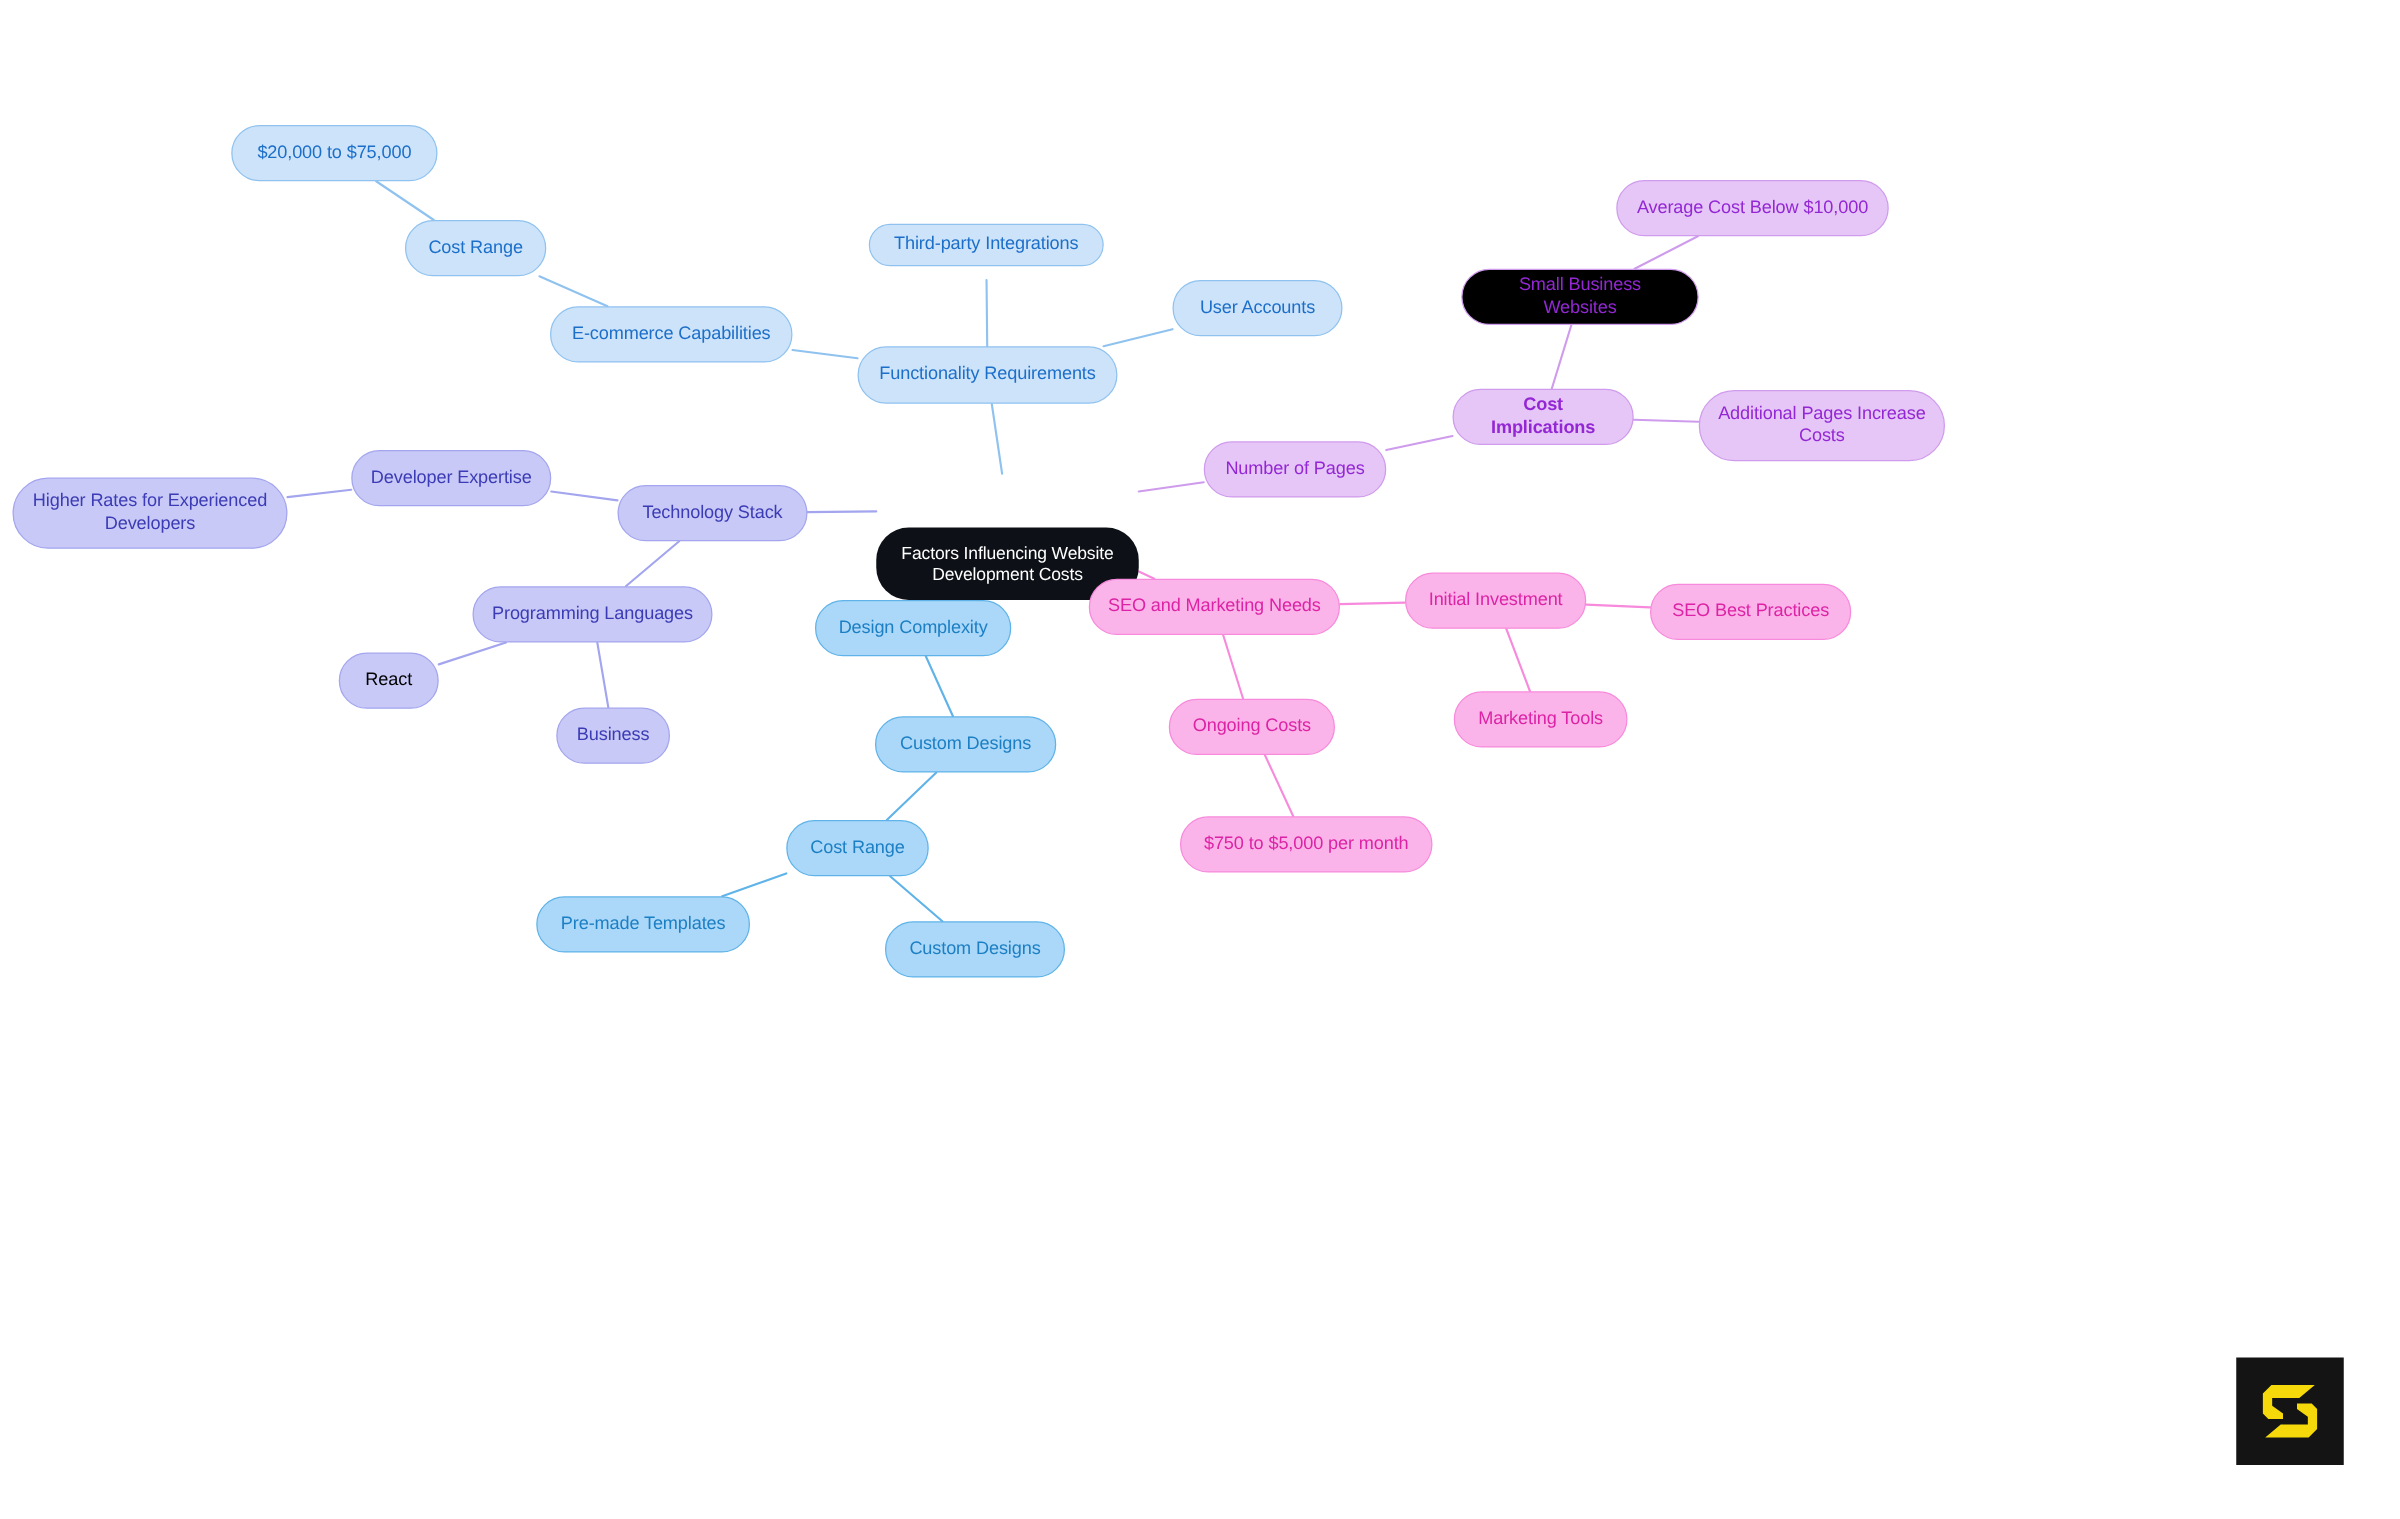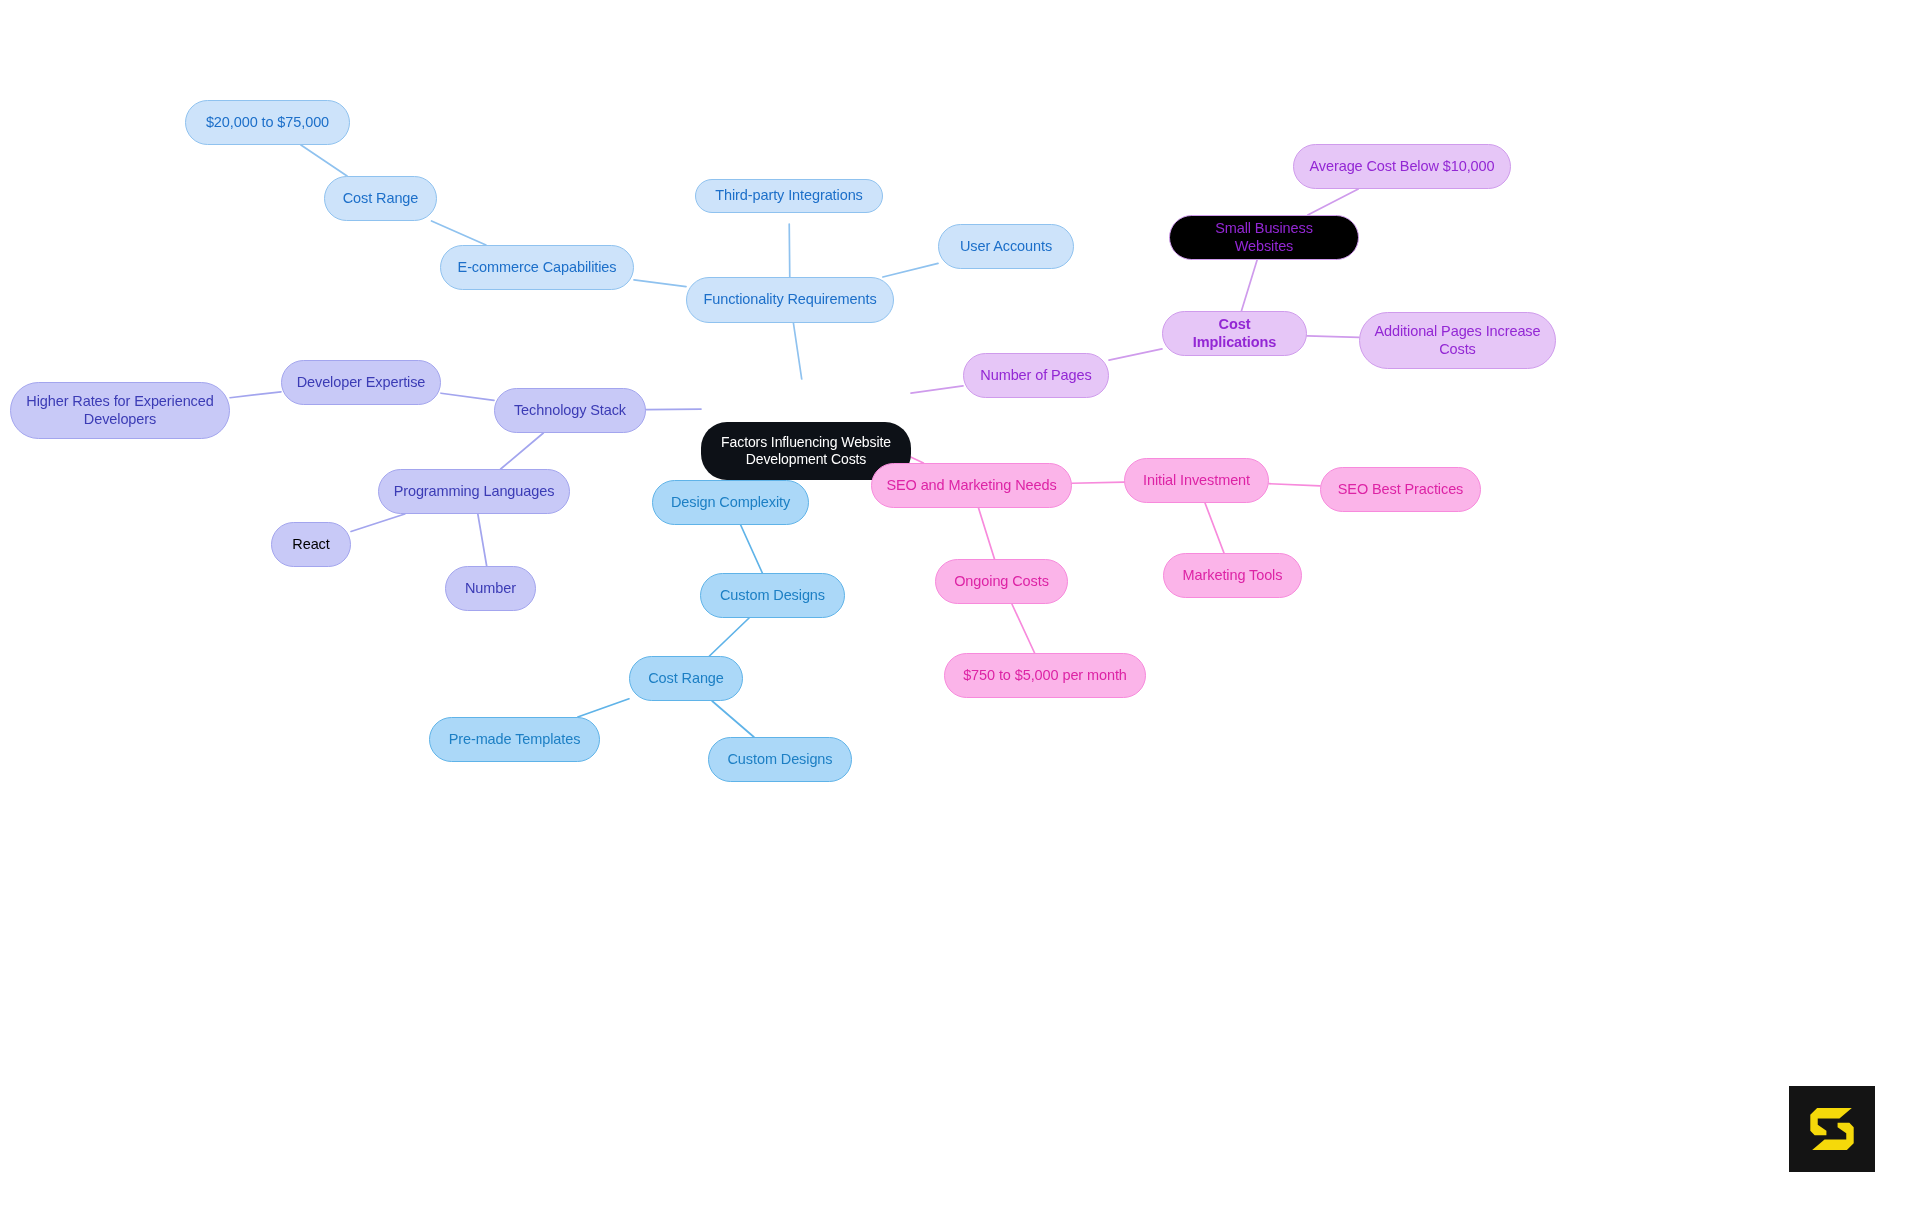--- a/index.html
+++ b/index.html
@@ -96,21 +96,21 @@
     <div class="node" style="left: 938px; top: 224px; width: 136px; height: 45px; background: rgb(205, 227, 250); border-color: rgb(143, 194, 239); color: rgb(28, 111, 201); font-size: 14.5px;"><span>User Accounts</span></div>
     <div class="node" style="left: 440px; top: 245px; width: 194px; height: 45px; background: rgb(205, 227, 250); border-color: rgb(143, 194, 239); color: rgb(28, 111, 201); font-size: 14.5px;"><span>E-commerce Capabilities</span></div>
     <div class="node" style="left: 324px; top: 176px; width: 113px; height: 45px; background: rgb(205, 227, 250); border-color: rgb(143, 194, 239); color: rgb(28, 111, 201); font-size: 14.5px;"><span>Cost Range</span></div>
     <div class="node" style="left: 185px; top: 100px; width: 165px; height: 45px; background: rgb(205, 227, 250); border-color: rgb(143, 194, 239); color: rgb(28, 111, 201); font-size: 14.5px;"><span>$20,000 to $75,000</span></div>
     <div class="node" style="left: 494px; top: 388px; width: 152px; height: 45px; background: rgb(200, 201, 247); border-color: rgb(163, 165, 238); color: rgb(59, 59, 181); font-size: 14.5px;"><span>Technology Stack</span></div>
     <div class="node" style="left: 281px; top: 360px; width: 160px; height: 45px; background: rgb(200, 201, 247); border-color: rgb(163, 165, 238); color: rgb(59, 59, 181); font-size: 14.5px;"><span>Developer Expertise</span></div>
     <div class="node" style="left: 10px; top: 382px; width: 220px; height: 57px; background: rgb(200, 201, 247); border-color: rgb(163, 165, 238); color: rgb(59, 59, 181); font-size: 14.5px;"><span>Higher Rates for Experienced
 Developers</span></div>
     <div class="node" style="left: 378px; top: 469px; width: 192px; height: 45px; background: rgb(200, 201, 247); border-color: rgb(163, 165, 238); color: rgb(59, 59, 181); font-size: 14.5px;"><span>Programming Languages</span></div>
     <div class="node" style="left: 271px; top: 522px; width: 80px; height: 45px; background: rgb(200, 201, 247); border-color: rgb(163, 165, 238); color: #000000; font-size: 14.5px;"><span>React</span></div>
-    <div class="node" style="left: 445px; top: 566px; width: 91px; height: 45px; background: rgb(200, 201, 247); border-color: rgb(163, 165, 238); color: rgb(59, 59, 181); font-size: 14.5px;"><span>Number</span></div>
+    <div class="node" style="left: 445px; top: 566px; width: 91px; height: 45px; background: rgb(200, 201, 247); border-color: rgb(163, 165, 238); color: rgb(59, 59, 181); font-size: 14.5px;"><span>Business</span></div>
     <div class="node" style="left: 652px; top: 480px; width: 157px; height: 45px; background: rgb(171, 216, 248); border-color: rgb(95, 179, 232); color: rgb(28, 127, 196); font-size: 14.5px;"><span>Design Complexity</span></div>
     <div class="node" style="left: 700px; top: 573px; width: 145px; height: 45px; background: rgb(171, 216, 248); border-color: rgb(95, 179, 232); color: rgb(28, 127, 196); font-size: 14.5px;"><span>Custom Designs</span></div>
     <div class="node" style="left: 629px; top: 656px; width: 114px; height: 45px; background: rgb(171, 216, 248); border-color: rgb(95, 179, 232); color: rgb(28, 127, 196); font-size: 14.5px;"><span>Cost Range</span></div>
     <div class="node" style="left: 429px; top: 717px; width: 171px; height: 45px; background: rgb(171, 216, 248); border-color: rgb(95, 179, 232); color: rgb(28, 127, 196); font-size: 14.5px;"><span>Pre-made Templates</span></div>
     <div class="node" style="left: 708px; top: 737px; width: 144px; height: 45px; background: rgb(171, 216, 248); border-color: rgb(95, 179, 232); color: rgb(28, 127, 196); font-size: 14.5px;"><span>Custom Designs</span></div>
     <div class="node" style="left: 963px; top: 353px; width: 146px; height: 45px; background: rgb(230, 198, 247); border-color: rgb(207, 155, 236); color: rgb(147, 39, 212); font-size: 14.5px;"><span>Number of Pages</span></div>
     <div class="node" style="left: 1162px; top: 311px; width: 145px; height: 45px; background: rgb(230, 198, 247); border-color: rgb(207, 155, 236); color: rgb(147, 39, 212); font-size: 14.5px; font-weight: bold;"><span>Cost Implications</span></div>
     <div class="node" style="left: 1169px; top: 215px; width: 190px; height: 45px; background: #000000; border-color: rgb(207, 155, 236); color: rgb(147, 39, 212); font-size: 14.5px;"><span>Small Business Websites</span></div>
     <div class="node" style="left: 1293px; top: 144px; width: 218px; height: 45px; background: rgb(230, 198, 247); border-color: rgb(207, 155, 236); color: rgb(147, 39, 212); font-size: 14.5px;"><span>Average Cost Below $10,000</span></div>
     <div class="node" style="left: 1359px; top: 312px; width: 197px; height: 57px; background: rgb(230, 198, 247); border-color: rgb(207, 155, 236); color: rgb(147, 39, 212); font-size: 14.5px;"><span>Additional Pages Increase

